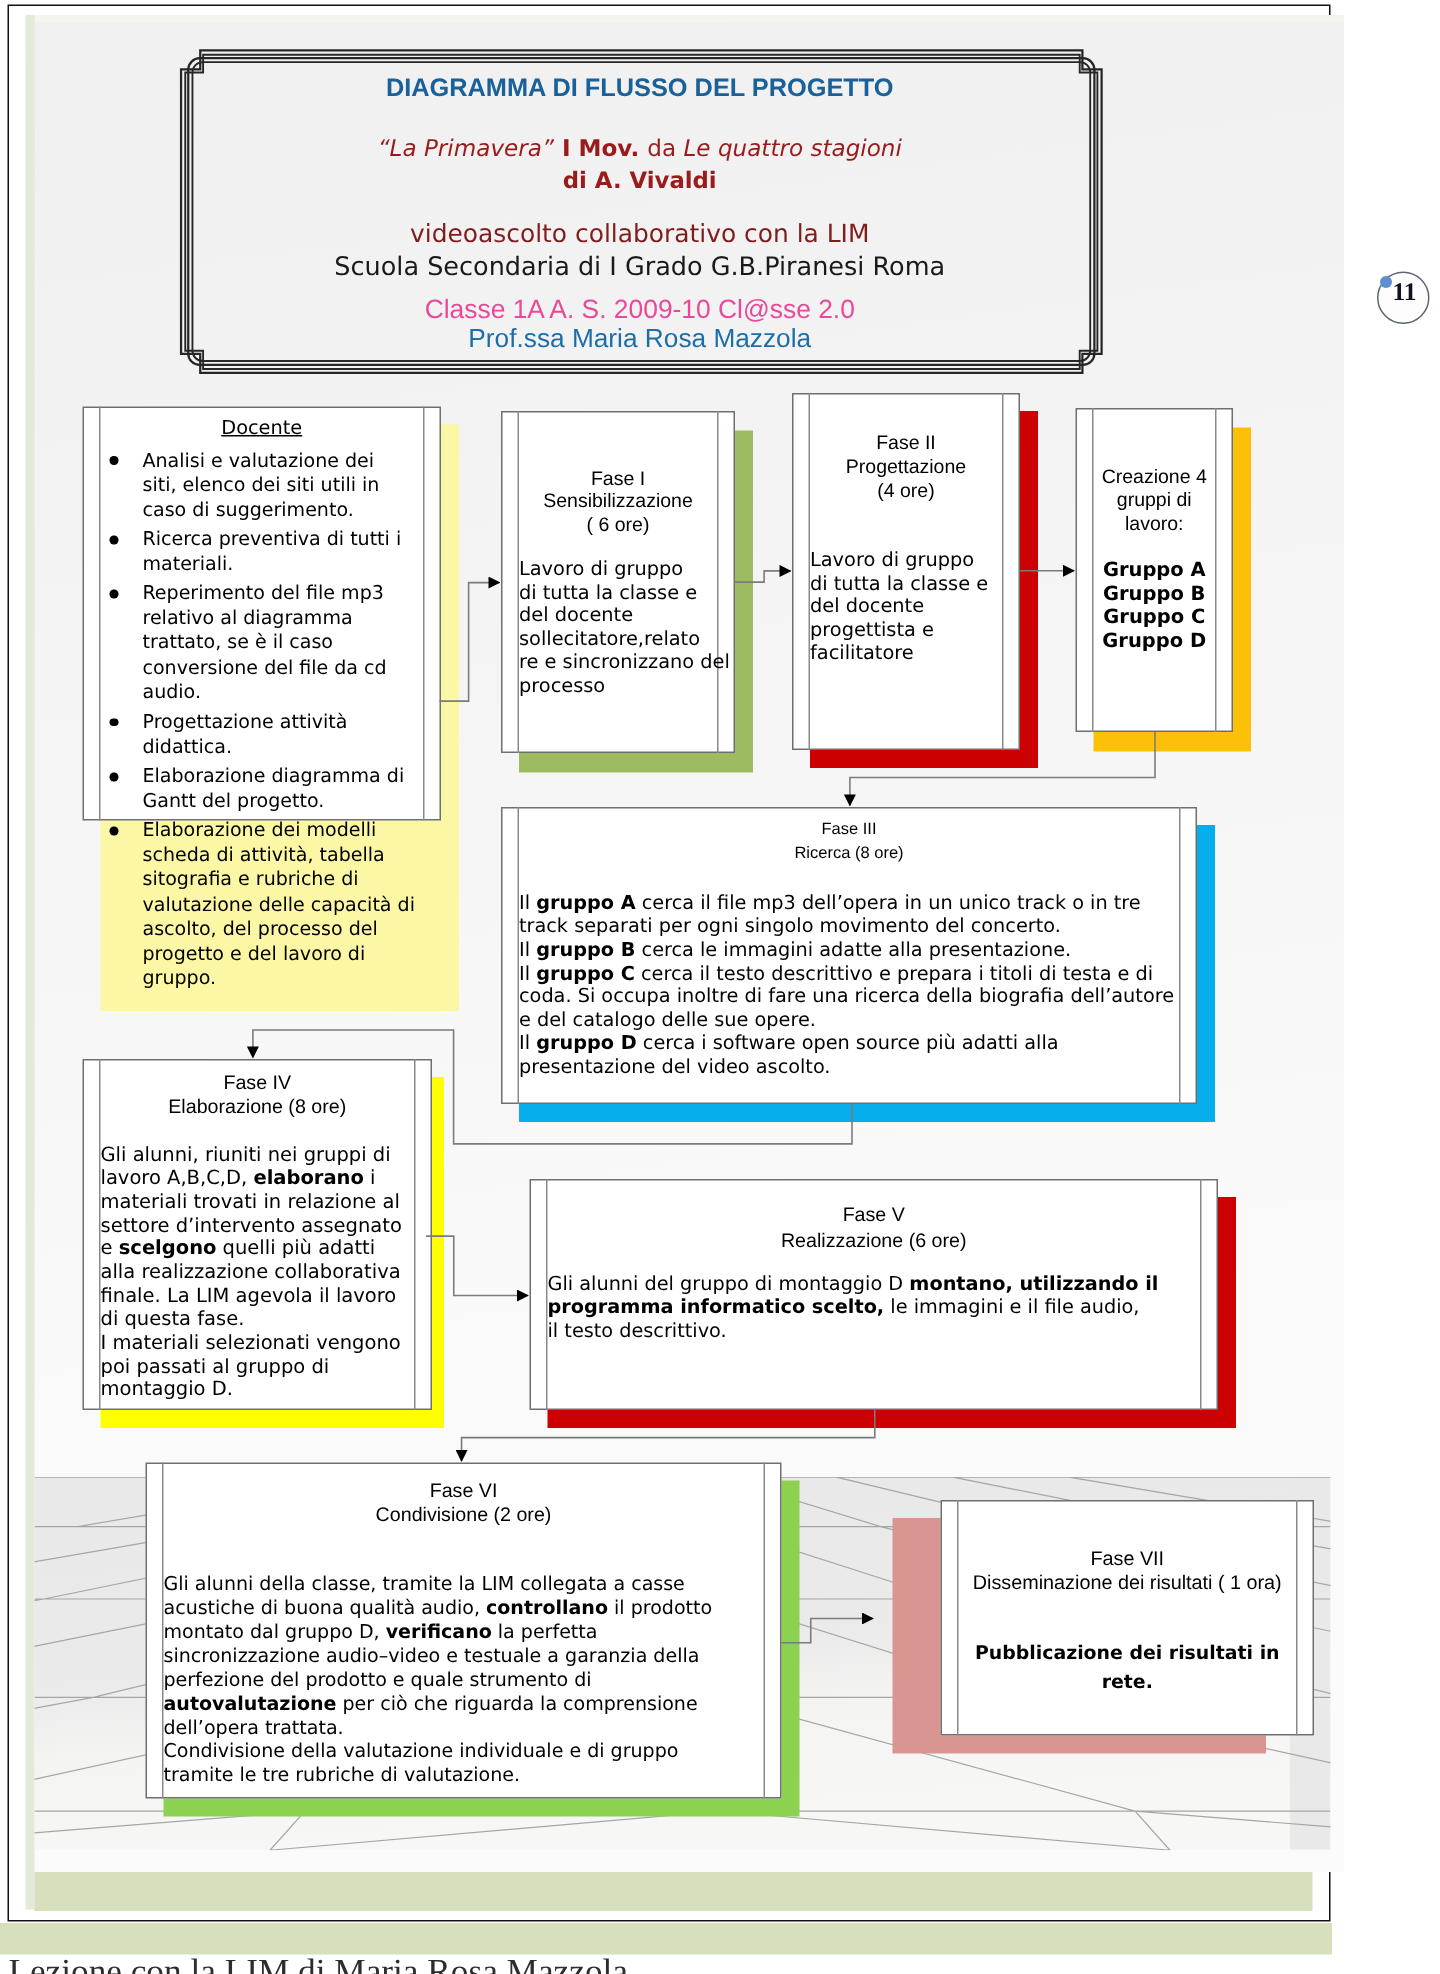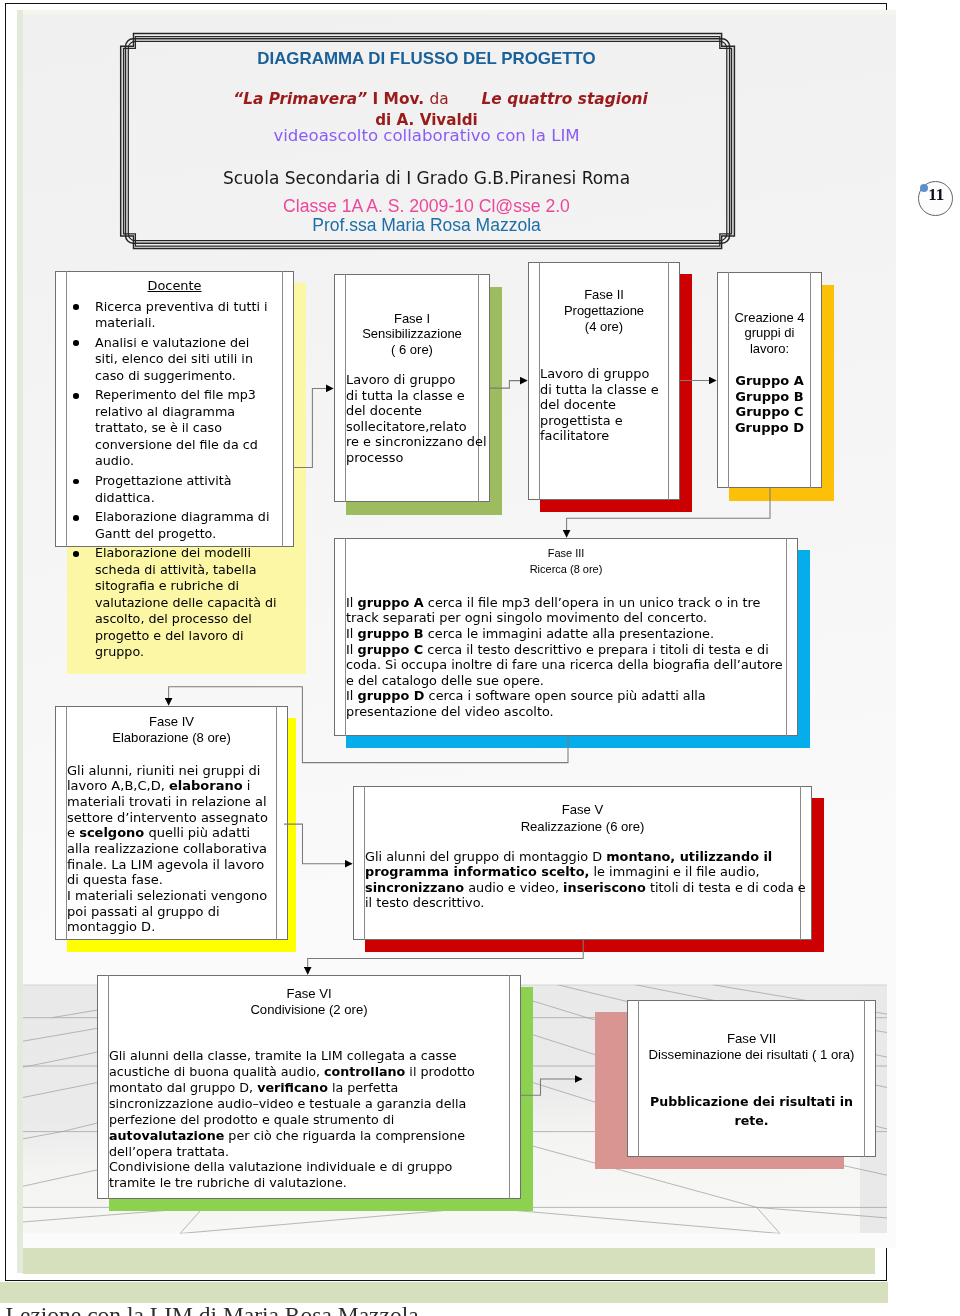--- a/index.html
+++ b/index.html
@@ -13,24 +13,24 @@
   .slide-leftband{position:absolute;left:16.7px;top:10px;width:6px;height:1263px;background:#e4eada;}
   .slide-topband{position:absolute;left:16.7px;top:10px;width:879.3px;height:5px;background:#f4f5ec;}
 
   
   .title-frame{position:absolute;}
   .title-inner{position:absolute;left:130px;top:20px;width:593px;height:215px;text-align:center;}
 
   .t-line{position:absolute;left:0;width:100%;text-align:center;white-space:nowrap;line-height:1;}
   .t1{color:#1a6099;font-weight:bold;font-size:16.9px;font-family:Liberation Sans, sans-serif;top:30.5px;}
   .t2{color:#991b1b;font-size:15.4px;font-family:"DejaVu Sans",sans-serif;top:72px;}
-  .t2 i{font-style:italic;font-weight:bold;margin-left:28px;}
+  .t2 i{font-style:italic;font-weight:normal;}
   .t2 b{font-weight:bold;}
   .t3{color:#991b1b;font-weight:bold;font-size:15.2px;font-family:"DejaVu Sans",sans-serif;top:92.5px;}
-  .t4{color:#8b5cf6;font-size:16.6px;font-family:"DejaVu Sans",sans-serif;top:108px;}
+  .t4{color:#7f1d1d;font-size:16.6px;font-family:"DejaVu Sans",sans-serif;top:128px;}
   .t5{color:#1a1a1a;font-size:17px;font-family:"DejaVu Sans",sans-serif;top:149.5px;}
   .t6{color:#ec4899;font-size:17.6px;font-family:"Liberation Sans",sans-serif;top:177.5px;}
   .t7{color:#1d6ea8;font-size:17.5px;font-family:"Liberation Sans",sans-serif;top:196.5px;}
 
   
   .pagebadge{position:absolute;left:918.3px;top:180.8px;width:36px;height:36px;}
   .pagebadge .circ{position:absolute;left:0;top:0;width:35px;height:35px;border:1.25px solid #5d6670;border-radius:50%;background:#fdfdfd;box-sizing:border-box;}
   .pagebadge .dot{position:absolute;left:2px;top:2.8px;width:8px;height:8px;background:#5b8fd0;border-radius:50%;}
   .pagebadge .num{position:absolute;left:1px;top:-3px;width:34px;height:34px;line-height:34px;text-align:center;
        font-family:"Liberation Serif",serif;font-weight:bold;font-size:17px;color:#101020;}
@@ -126,27 +126,27 @@
   </svg>
 
   <div class="shadow" style="left:67px;top:283px;width:239px;height:391px;background:#fbf7a4;"></div>
   <div class="box" style="left:55px;top:271px;width:239px;height:276px;">
     <div class="inner"></div>
     <div class="content" style="padding-top:5px;">
       <div class="bt" style="font-size:12.9px;text-decoration:underline;line-height:17px;">
         <span>Docente</span></div>
       <ul class="bul" style="font-size:12.7px;line-height:16.5px;margin-top:4.5px;">
         <li>
-            <div>Ricerca preventiva di tutti i</div>
-            <div>materiali.</div>
-          </li>
-        <li>
             <div>Analisi e valutazione dei</div>
             <div>siti, elenco dei siti utili in</div>
             <div>caso di suggerimento.</div>
+          </li>
+        <li>
+            <div>Ricerca preventiva di tutti i</div>
+            <div>materiali.</div>
           </li>
         <li>
             <div>Reperimento del file mp3</div>
             <div>relativo al diagramma</div>
             <div>trattato, se è il caso</div>
             <div>conversione del file da cd</div>
             <div>audio.</div>
           </li>
         <li>
             <div>Progettazione attività</div>
@@ -275,21 +275,20 @@
   <div class="box" style="left:353px;top:786px;width:459px;height:154px;">
     <div class="inner"></div>
     <div class="content" style="padding-top:15.3px;">
       <div class="bt ttl" style="font-size:13.1px;line-height:16.4px;">
         <div>Fase V</div>
         <div>Realizzazione (6 ore)</div>
       </div>
       <div class="bdy rich" style="font-size:12.85px;line-height:15.2px;margin-top:14px;">
           <div><span>Gli alunni del gruppo di montaggio D </span><b>montano, utilizzando il</b></div>
           <div><b>programma informatico scelto,</b><span> le immagini e il file audio,</span></div>
-          <div><b>sincronizzano</b><span> audio e video, </span><b>inseriscono</b><span> titoli di testa e di coda e</span></div>
           <div><span>il testo descrittivo.</span></div>
         </div>
     </div>
   </div>
 
   <div class="shadow" style="left:109px;top:987px;width:424px;height:224px;background:#8cd14f;"></div>
   <div class="box" style="left:97px;top:975px;width:424px;height:224px;">
     <div class="inner"></div>
     <div class="content" style="padding-top:9.5px;">
       <div class="bt ttl" style="font-size:13.1px;line-height:16.4px;">

